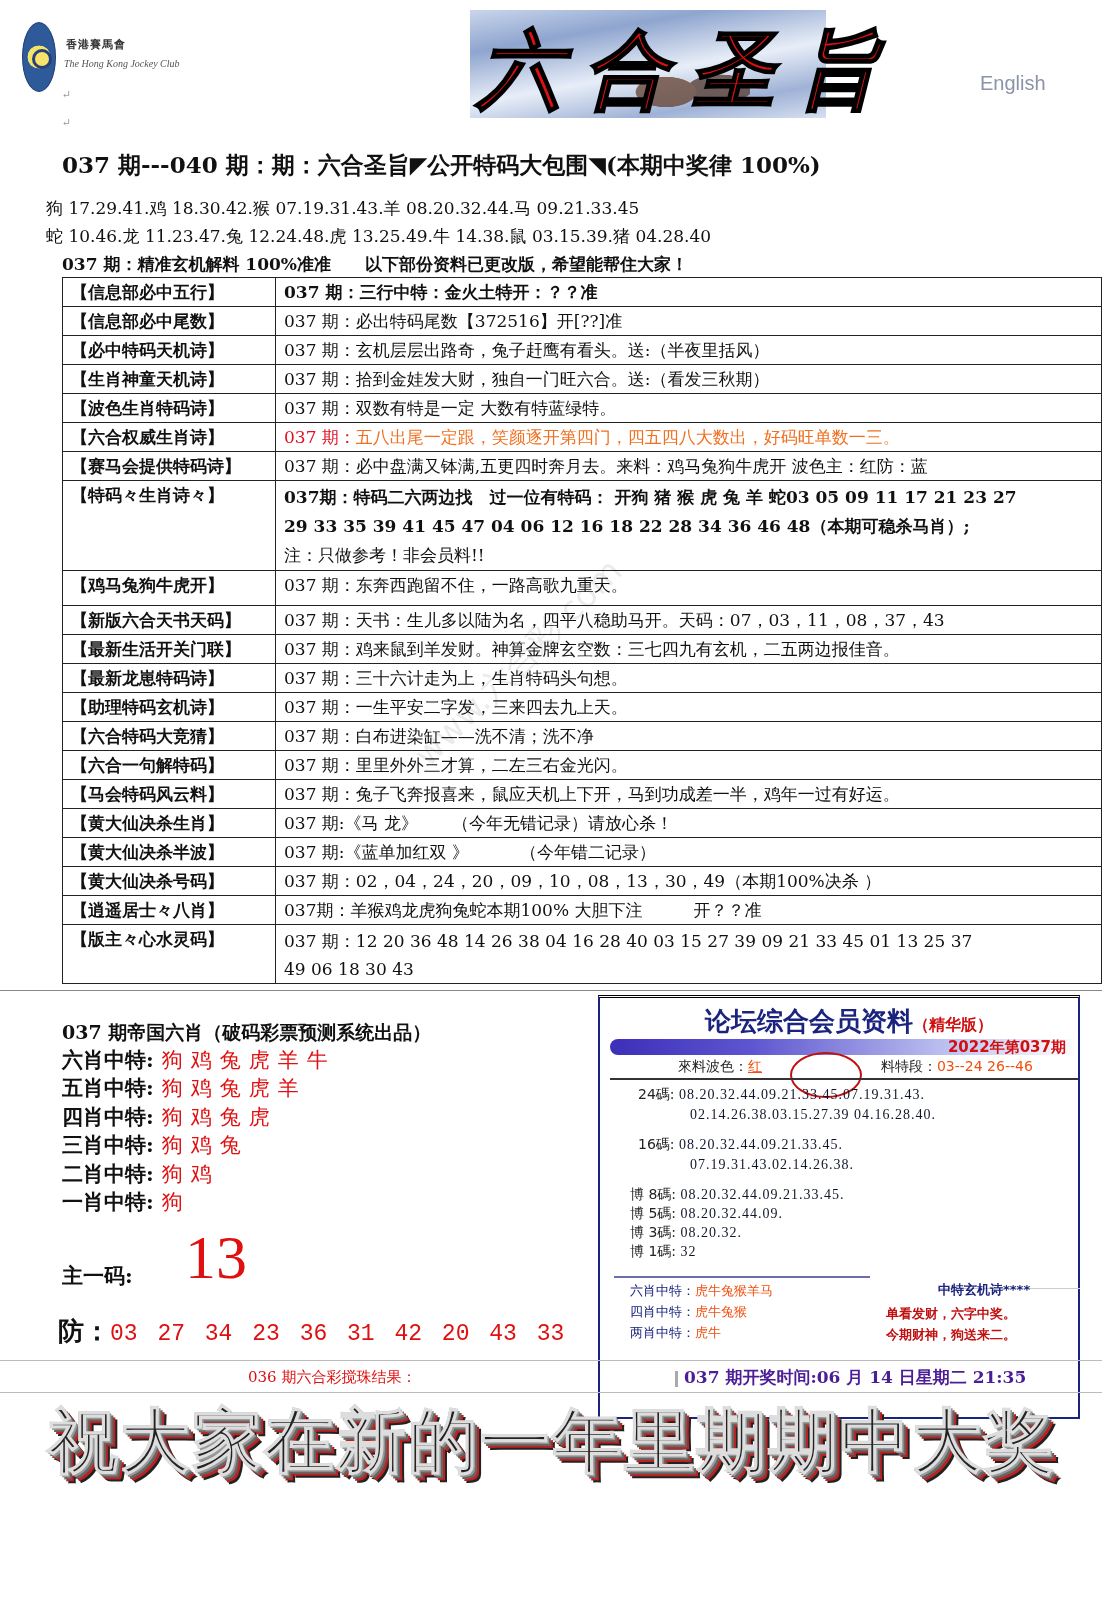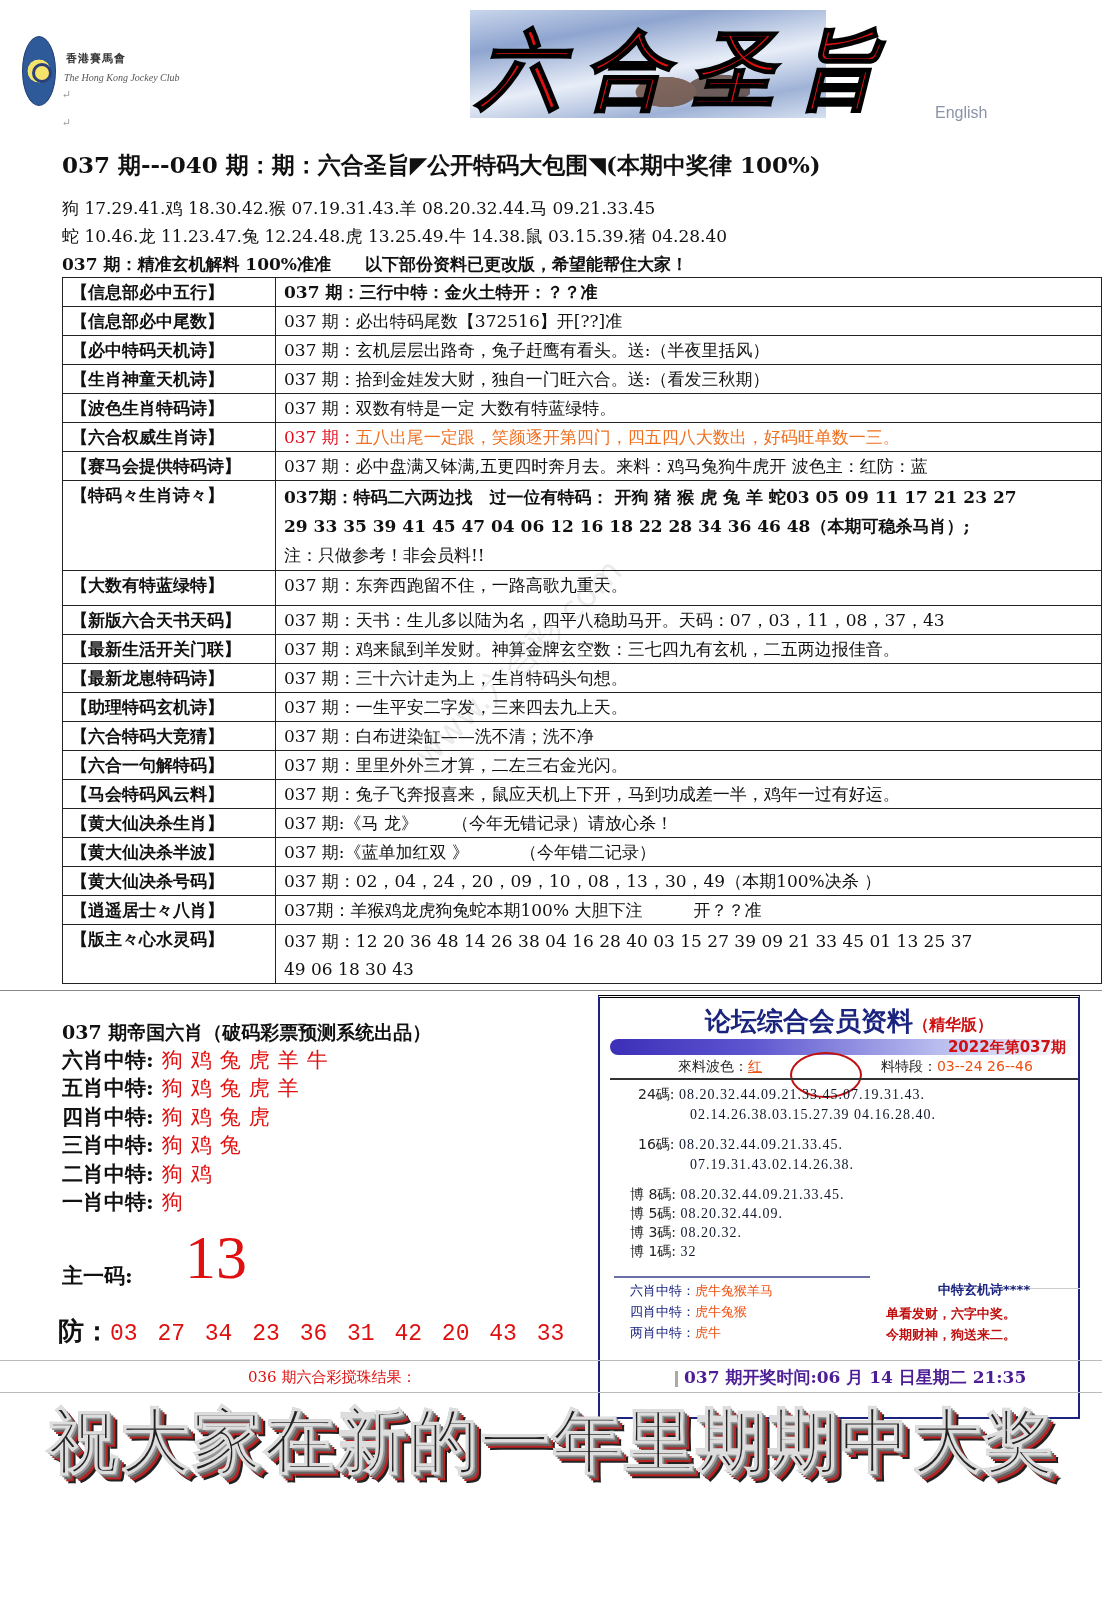--- a/index.html
+++ b/index.html
@@ -1,29 +1,29 @@
 <!DOCTYPE html>
 <html><head>
 <meta charset="utf-8">
 <style>
   * { box-sizing: border-box; margin: 0; padding: 0; }
   body { width: 1102px; height: 1600px; background: #fff; font-family: "DejaVu Serif", "Liberation Serif", serif; color: #111; position: relative; overflow: hidden; }
   .abs { position: absolute; }
-  .logo-wrap { left: 22px; top: 36px; width: 160px; height: 80px; }
+  .logo-wrap { left: 22px; top: 22px; width: 160px; height: 80px; }
   .logo-oval { position: absolute; left: 0; top: 0; width: 34px; height: 70px; border-radius: 50%; background: radial-gradient(circle at 50% 50%, #f2e36a 0 30%, #2f5a9a 31% 100%); border: 1px solid #1d3c70; }
   .logo-oval::after { content: ""; position: absolute; left: 9px; top: 26px; width: 14px; height: 14px; border-radius: 50%; border: 3px solid #2a3f7a; background: #f5e36a; }
   .logo-cn { position: absolute; left: 44px; top: 15px; font-size: 11px; color: #333; font-weight: bold; letter-spacing: 1px; }
   .logo-en { position: absolute; left: 42px; top: 36px; font-size: 10px; color: #555; font-family: "Liberation Serif", serif; font-style: italic; }
   .pilcrow { color: #999; font-size: 11px; }
   .banner { left: 470px; top: 10px; width: 356px; height: 108px; background: linear-gradient(170deg, #c9d6ec 0%, #8fa5cf 25%, #e8eef8 55%, #9fb2d6 80%, #d6e0f0 100%); }
   .banner-horses { position: absolute; left: 160px; top: 40px; width: 120px; height: 70px; background: radial-gradient(ellipse at 30% 60%, #6b4a3a 0 25%, transparent 26%), radial-gradient(ellipse at 75% 55%, #5a4238 0 25%, transparent 26%); opacity: .8; }
   .banner-title { position: absolute; left: 0; top: 12px; width: 440px; text-align: center; font-size: 84px; font-weight: bold; color: #e01010; letter-spacing: 22px; font-family: "DejaVu Serif", serif; -webkit-text-stroke: 2px #000; font-style: italic; line-height: 96px; }
-  .english { left: 935px; top: 72px; font-size: 16px; color: #8a93a8; font-family: "Liberation Sans", sans-serif; margin-top: 32px; }
+  .english { left: 980px; top: 72px; font-size: 20px; color: #8a93a8; font-family: "Liberation Sans", sans-serif; }
   .headline { left: 62px; top: 150px; font-size: 23px; font-weight: bold; white-space: nowrap; }
-  .zodiac-line { left: 62px; font-size: 17px; white-space: nowrap; font-family: "DejaVu Serif", serif; }
+  .zodiac-line { left: 46px; font-size: 17px; white-space: nowrap; font-family: "DejaVu Serif", serif; }
   .intro { left: 62px; top: 253px; font-size: 17px; font-weight: bold; white-space: nowrap; }
   table.main { position: absolute; left: 62px; top: 277px; width: 1040px; border-collapse: collapse; }
   table.main td { border: 1.5px solid #222; font-size: 17px; vertical-align: top; padding: 2px 0 0 8px; line-height: 25px; height: 29px; white-space: nowrap; overflow: hidden; }
   table.main td.lbl { width: 213px; font-weight: bold; padding-left: 8px; }
   table.main td.val { font-weight: normal; }
   table.main td.bold { font-weight: bold; }
   .red { color: #e01020; }
   .orange { color: #f07020; }
   .divider { left: 0; width: 1102px; height: 1px; background: #888; }
   .six-title { left: 62px; top: 1020px; font-size: 19px; font-weight: bold; white-space: nowrap; }
@@ -111,21 +111,21 @@
       </tr>
     <tr>
         <td class="lbl" style="height:87px">【特码々生肖诗々】</td>
         <td class="val bold" style="line-height:29px">
           <div>037期：特码二六两边找　过一位有特码：  开狗 猪 猴 虎 兔 羊 蛇03 05 09 11 17 21 23 27</div>
           <div>29 33 35 39 41 45 47 04 06 12 16 18 22 28 34 36 46 48（本期可稳杀马肖）;</div>
           <div style="font-weight:normal">注：只做参考！非会员料!!</div>
         </td>
       </tr>
     <tr>
-        <td class="lbl" style="height:35px">【大数有特蓝绿特】</td>
+        <td class="lbl" style="height:35px">【鸡马兔狗牛虎开】</td>
         <td class="val">037 期：东奔西跑留不住，一路高歌九重天。</td>
       </tr>
     <tr>
         <td class="lbl">【新版六合天书天码】</td>
         <td class="val">037 期：天书：生儿多以陆为名，四平八稳助马开。天码：07，03，11，08，37，43</td>
       </tr>
     <tr>
         <td class="lbl">【最新生活开关门联】</td>
         <td class="val">037 期：鸡来鼠到羊发财。神算金牌玄空数：三七四九有玄机，二五两边报佳音。</td>
       </tr>

